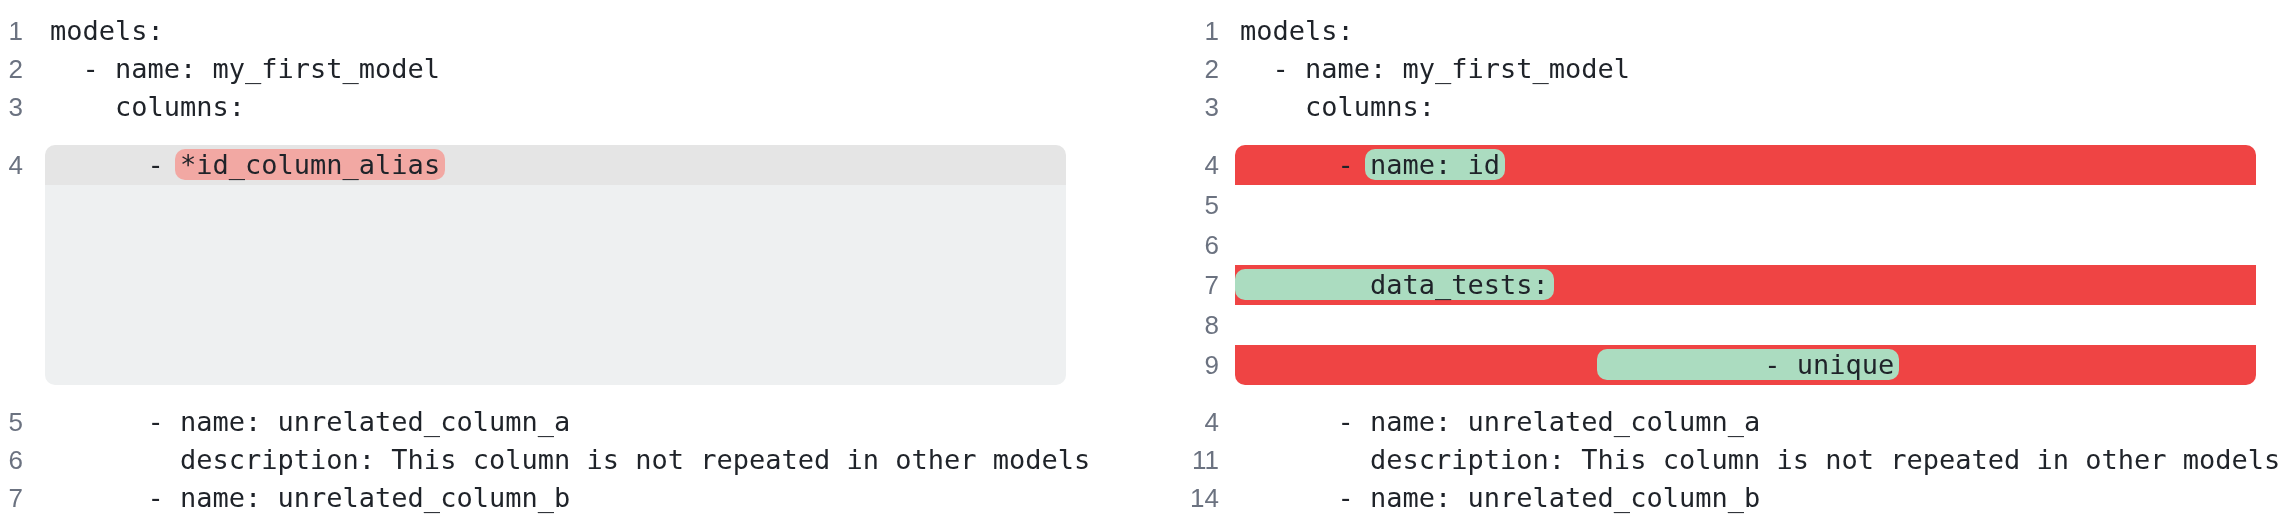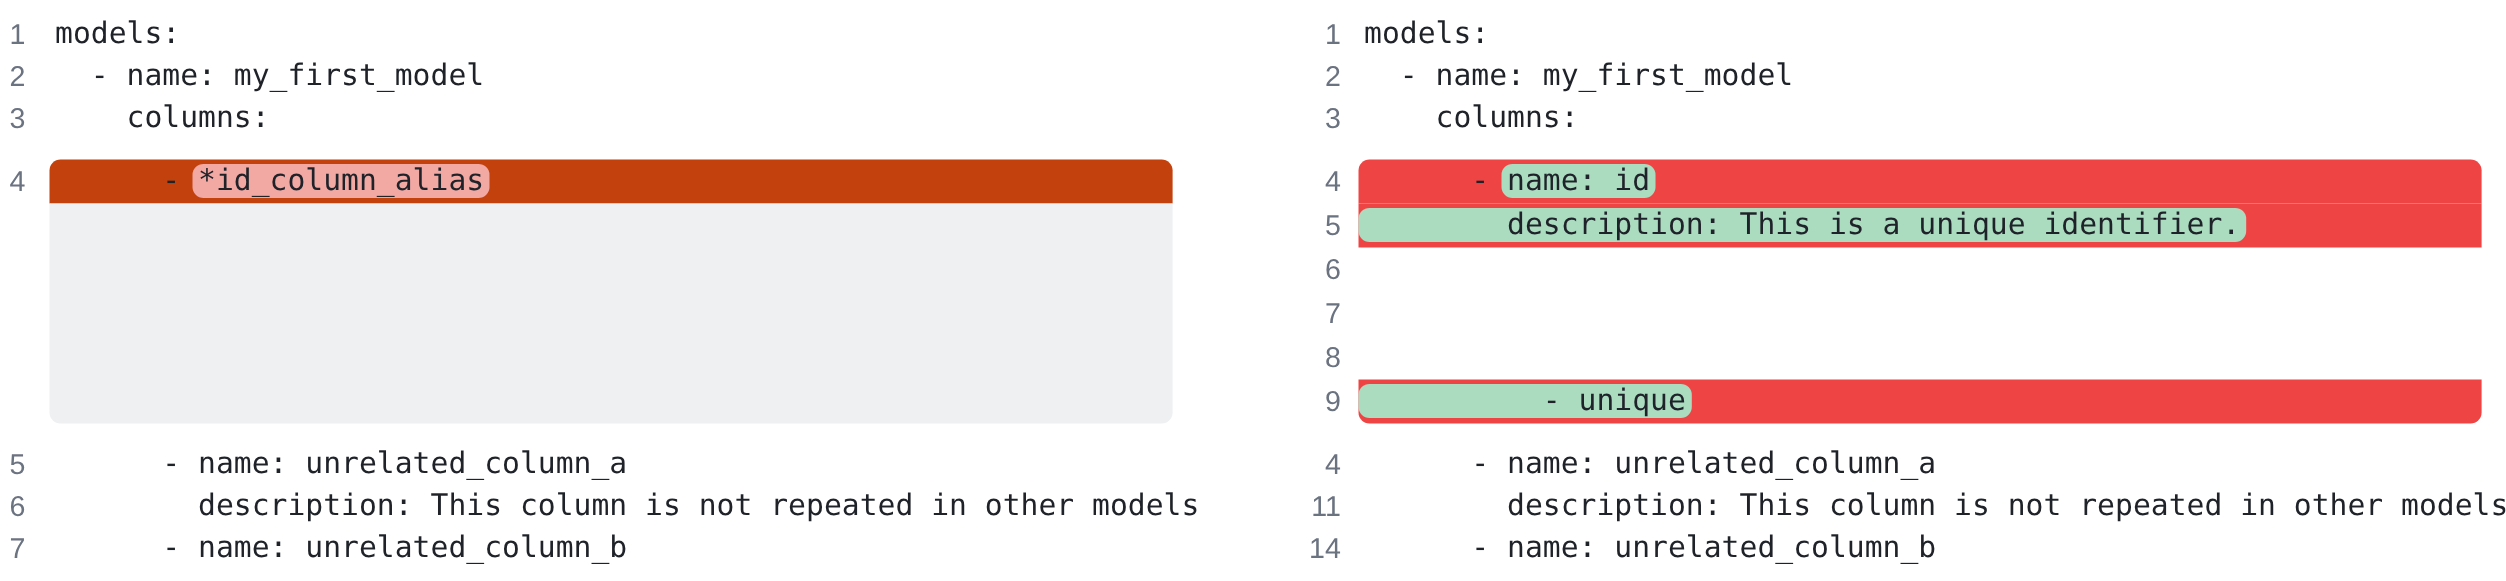--- a/index.html
+++ b/index.html
@@ -41,34 +41,34 @@
   }
   .pane-left .num  { width: 23px;  margin-right: 22px; }
   .pane-right .num { width: 80px;  margin-right: 16px; }
   .code {
     flex: none;
     width: 1021px;
     box-sizing: border-box;
     padding-left: 5px;
     white-space: pre;
   }
-  .del-bg { background: #c2410c; }
+  .del-bg { background: #e5e5e5; }
   .add-bg { background: #ef4444; }
   .filler-bg { background: #eef0f1; height: 100%; }
   .mark {
     padding: 0 5px;
     margin: 0 -5px;
     border-radius: 10px;
   }
   .del .mark { background: #f2a8a3; }
   .add .mark { background: #abdcc0; }
   .block-start { margin-top: 19px; }
   .block-end   { margin-bottom: 18px; }
   .block-start .code { border-top-left-radius: 10px; border-top-right-radius: 10px; }
-  .block-end .code   { border-bottom-left-radius: 10px; border-bottom-right-radius: 10px; }
+  .block-end .code   { border-bottom-left-radius: 10px; border-bottom-right-radius: 10px; text-align: center; }
   .line.filler { height: 200px; }
 </style>
 </head>
 <body>
 
 <div class="diff">
   <div class="pane pane-left">
       <div class="line context"><span class="num">1</span><span class="code"><span>models:</span></span></div>
       <div class="line context"><span class="num">2</span><span class="code"><span>  - name: my_first_model</span></span></div>
       <div class="line context"><span class="num">3</span><span class="code"><span>    columns:</span></span></div>
@@ -76,22 +76,22 @@
       <div class="line filler block-end"><span class="num"></span><span class="code filler-bg"></span></div>
       <div class="line context"><span class="num">5</span><span class="code"><span>      - name: unrelated_column_a</span></span></div>
       <div class="line context"><span class="num">6</span><span class="code"><span>        description: This column is not repeated in other models</span></span></div>
       <div class="line context"><span class="num">7</span><span class="code"><span>      - name: unrelated_column_b</span></span></div>
     </div>
   <div class="pane pane-right">
       <div class="line context"><span class="num">1</span><span class="code"><span>models:</span></span></div>
       <div class="line context"><span class="num">2</span><span class="code"><span>  - name: my_first_model</span></span></div>
       <div class="line context"><span class="num">3</span><span class="code"><span>    columns:</span></span></div>
       <div class="line add changed block-start"><span class="num">4</span><span class="code add-bg"><span>      - </span><span class="mark">name: id</span></span></div>
-      <div class="line add changed"><span class="num">5</span><span class="code add-bg"><span class="mark">        description: This is a unique identifier.</span></span></div>
+      <div class="line add changed"><span class="num">5</span></div>
       <div class="line add changed"><span class="num">6</span></div>
-      <div class="line add changed"><span class="num">7</span></div>
+      <div class="line add changed"><span class="num">7</span><span class="code add-bg"><span class="mark">        data_tests:</span></span></div>
       <div class="line add changed"><span class="num">8</span></div>
       <div class="line add changed block-end"><span class="num">9</span><span class="code add-bg"><span class="mark">          - unique</span></span></div>
       <div class="line context"><span class="num">4</span><span class="code"><span>      - name: unrelated_column_a</span></span></div>
       <div class="line context"><span class="num">11</span><span class="code"><span>        description: This column is not repeated in other models</span></span></div>
       <div class="line context"><span class="num">14</span><span class="code"><span>      - name: unrelated_column_b</span></span></div>
     </div>
 </div>
 
 </body></html>

